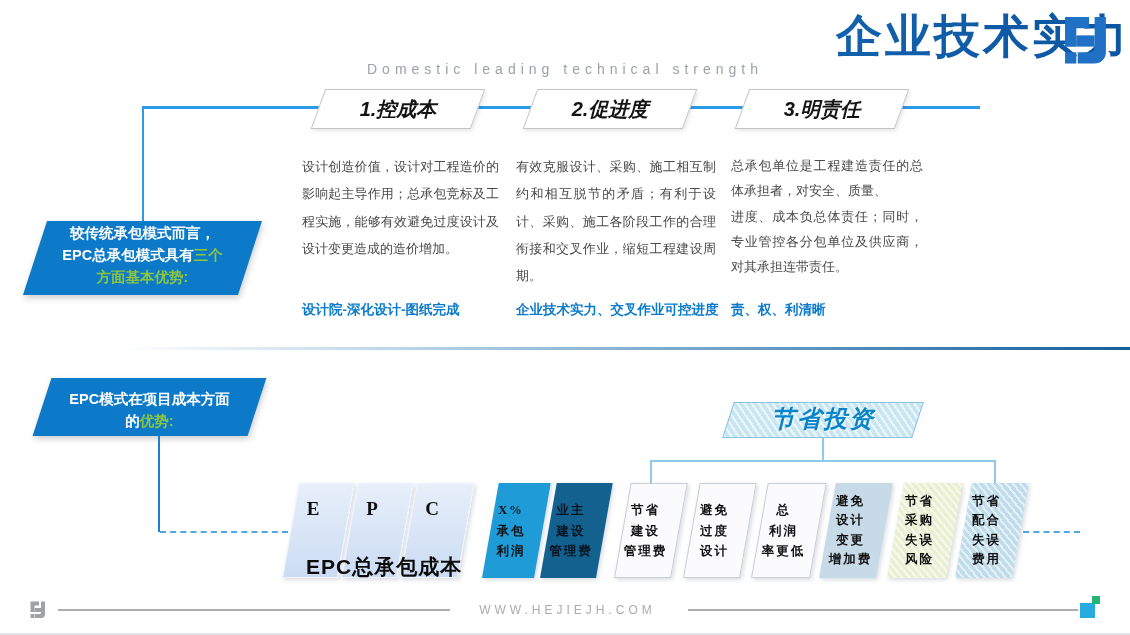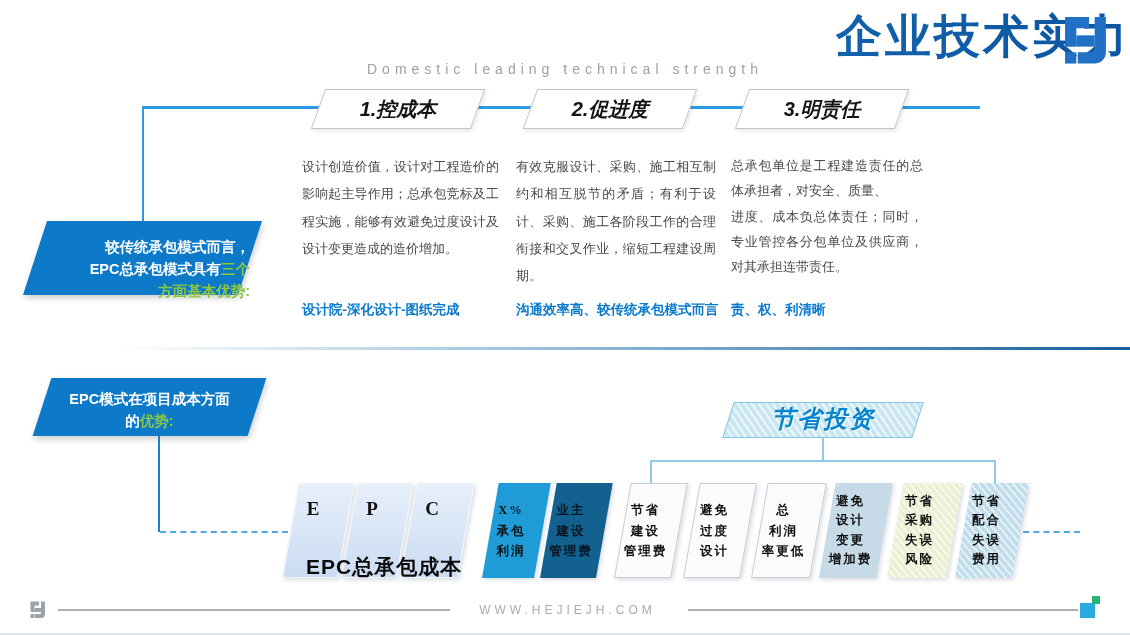--- a/index.html
+++ b/index.html
@@ -35,21 +35,21 @@
   .col1 { left:302px; width:197px; }
   .col2 { left:516px; width:200px; }
   .col3 { left:731px; width:192px; line-height:1.95; }
   .hl { position:absolute; top:301px; font-size:13.5px; font-weight:bold; color:#0a7acc; }
   .hl1 { left:302px; } .hl2 { left:516px; } .hl3 { left:731px; }
   
   .callout { position:absolute; text-align:center; color:#ffffff; font-weight:bold; }
   .callout::before { content:""; position:absolute; inset:0; transform:skewX(-18deg);
     background:#0c7ac8; box-shadow:2px 3px 6px rgba(0,0,0,.20); }
   .callout .txt { position:relative; font-size:14.5px; line-height:1.5; }
-  .callout1 { left:35px; top:221px; width:215px; height:74px; padding-top:16px;text-align:right; }
+  .callout1 { left:35px; top:221px; width:215px; height:74px; padding-top:2px; }
   .callout2 { left:42px; top:378px; width:215px; height:58px; padding-top:11px; }
   .green { color:#8cc63e; }
   .divider { position:absolute; top:347px; left:118px; right:0; height:3px;
     background:linear-gradient(90deg, rgba(21,94,158,0) 0%, #9dc2de 40%, #155e9e 100%); }
   .vline2 { position:absolute; top:436px; left:158px; width:2px; height:96px; background:#1d7fd0; }
   .dash { position:absolute; border-top:2px dashed #4fa8e0; height:0; }
   .dash-left  { top:531px; left:160px; width:128px; }
   .dash-right { top:531px; left:1013px; width:67px; }
   
   .banner { position:absolute; left:728px; top:402px; width:190px; height:36px; text-align:center; }
@@ -126,21 +126,21 @@
   <div class="hdr hdr3">
     <span>3.明责任</span>
   </div>
 
   <div class="col-body col1">设计创造价值，设计对工程造价的影响起主导作用；总承包竞标及工程实施，能够有效避免过度设计及设计变更造成的造价增加。</div>
   <div class="col-body col2">有效克服设计、采购、施工相互制约和相互脱节的矛盾；有利于设计、采购、施工各阶段工作的合理衔接和交叉作业，缩短工程建设周期。</div>
   <div class="col-body col3">总承包单位是工程建造责任的总体承担者，对安全、质量、
 进度、成本负总体责任；同时，专业管控各分包单位及供应商，对其承担连带责任。</div>
 
   <div class="hl hl1">设计院-深化设计-图纸完成</div>
-  <div class="hl hl2">沟通效率高、较传统承包模式而言</div>
+  <div class="hl hl2">企业技术实力、交叉作业可控进度</div>
   <div class="hl hl3">责、权、利清晰</div>
 
   <div class="callout callout1">
     <div class="txt">
       <span>较传统承包模式而言，</span><br>
       <span>EPC总承包模式具有</span><span class="green">三个</span><br>
       <span class="green">方面基本优势:</span>
     </div>
   </div>
 

